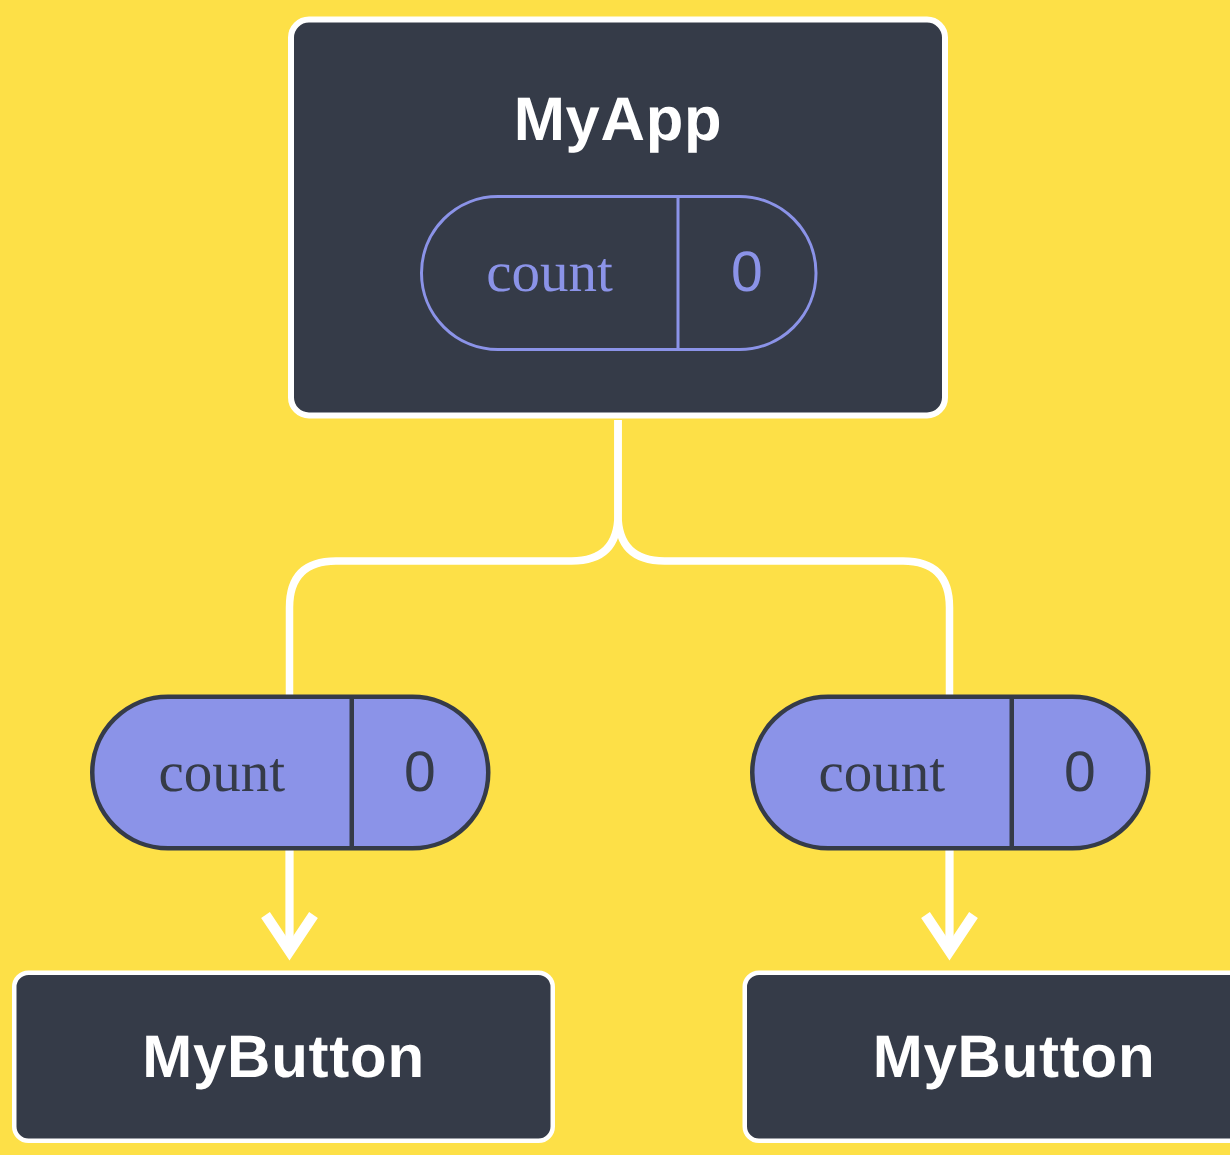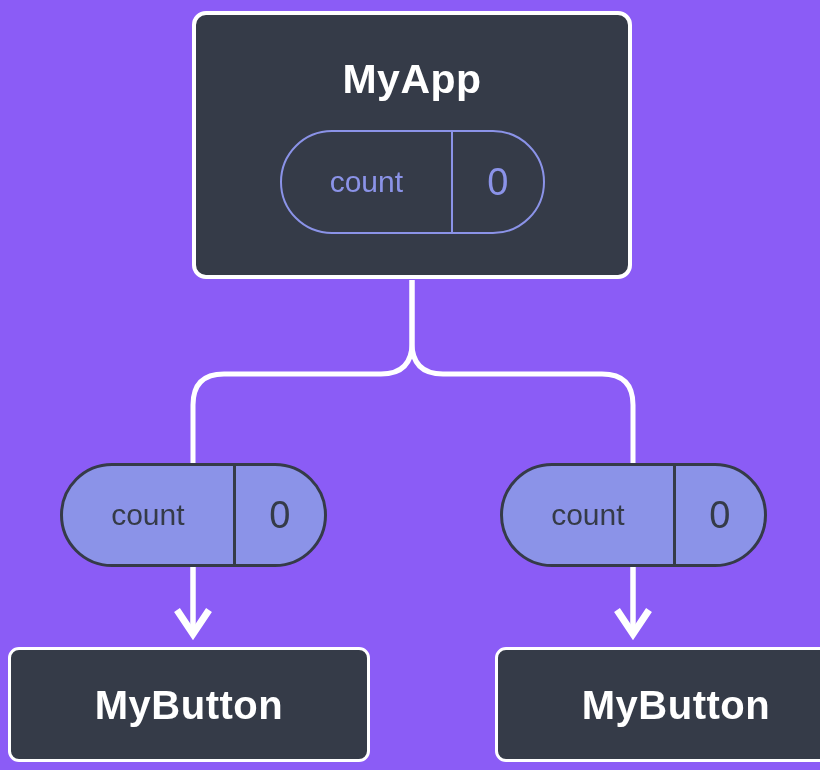--- a/index.html
+++ b/index.html
@@ -4,21 +4,21 @@
 <style>
   html, body {
     margin: 0;
     padding: 0;
     background: #000000;
   }
   .canvas {
     position: relative;
     width: 820px;
     height: 770px;
-    background: #8b5cf6;
+    background: #fde047;
     overflow: hidden;
     font-family: "Liberation Sans", sans-serif;
   }
   .connectors {
     position: absolute;
     inset: 0;
     z-index: 0;
   }
   .node {
     position: absolute;
@@ -70,22 +70,23 @@
     background: #8B93E8;
     color: #353B48;
   }
   .pill-left  { left: 60px;  top: 463px; }
   .pill-right { left: 500px; top: 463px; }
   .pill-name {
     flex: 0 0 65%;
     display: flex;
     align-items: center;
     justify-content: center;
-    font-size: 30px;
+    font-size: 38px;
     line-height: 1;
+    font-family: Liberation Serif, serif;
   }
   .pill-value {
     flex: 1;
     display: flex;
     align-items: center;
     justify-content: center;
     font-size: 38px;
     line-height: 1;
   }
   .pill-outline .pill-name  { border-right: 2px solid #8B93E8; }

